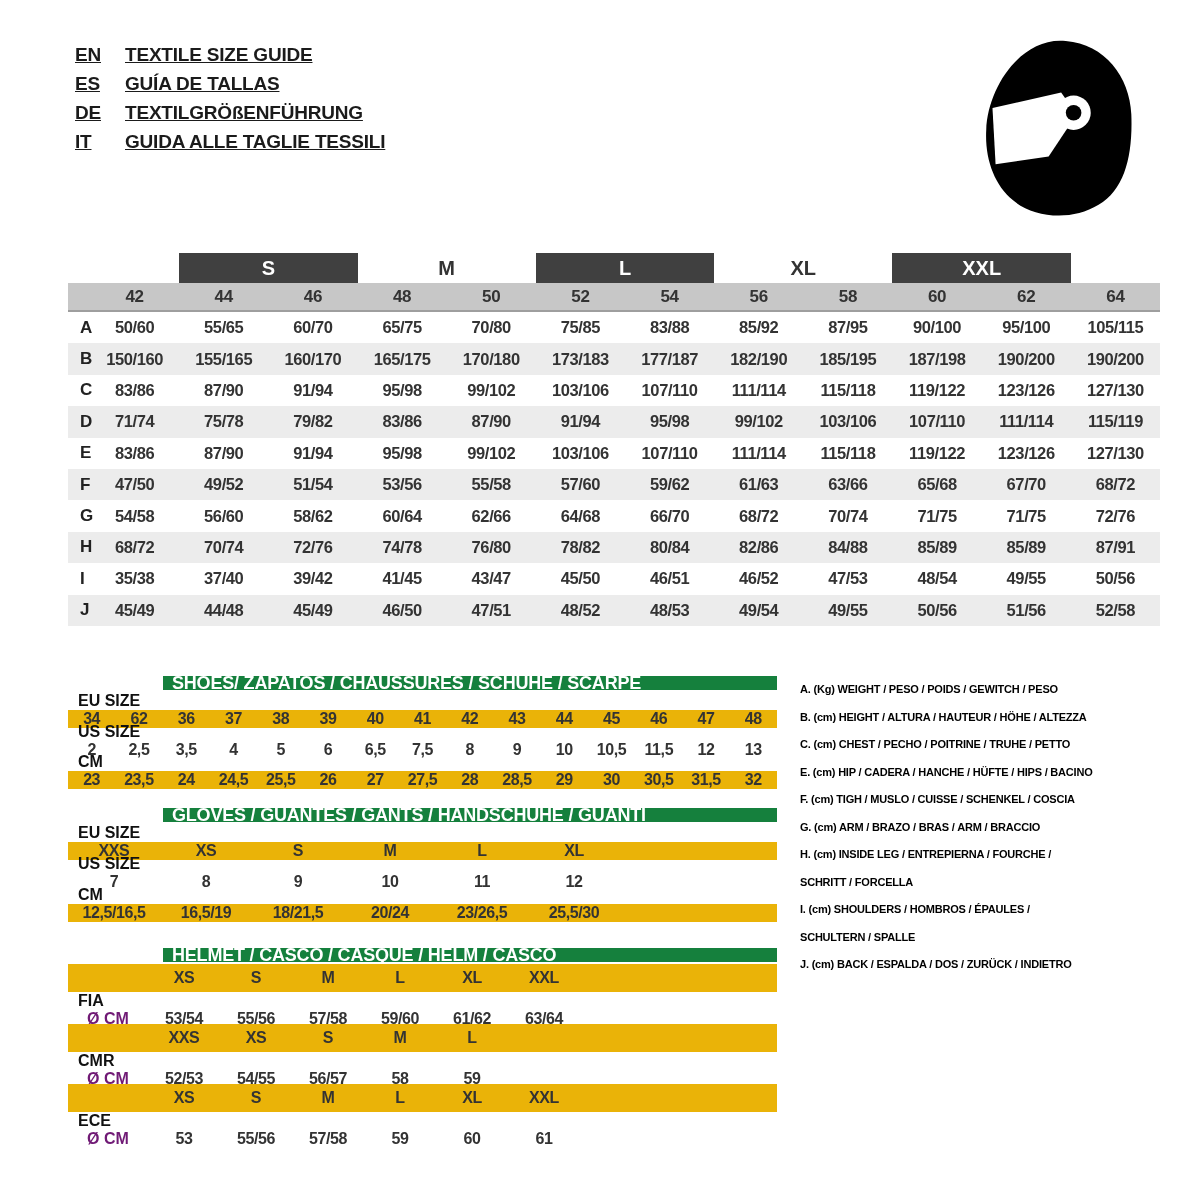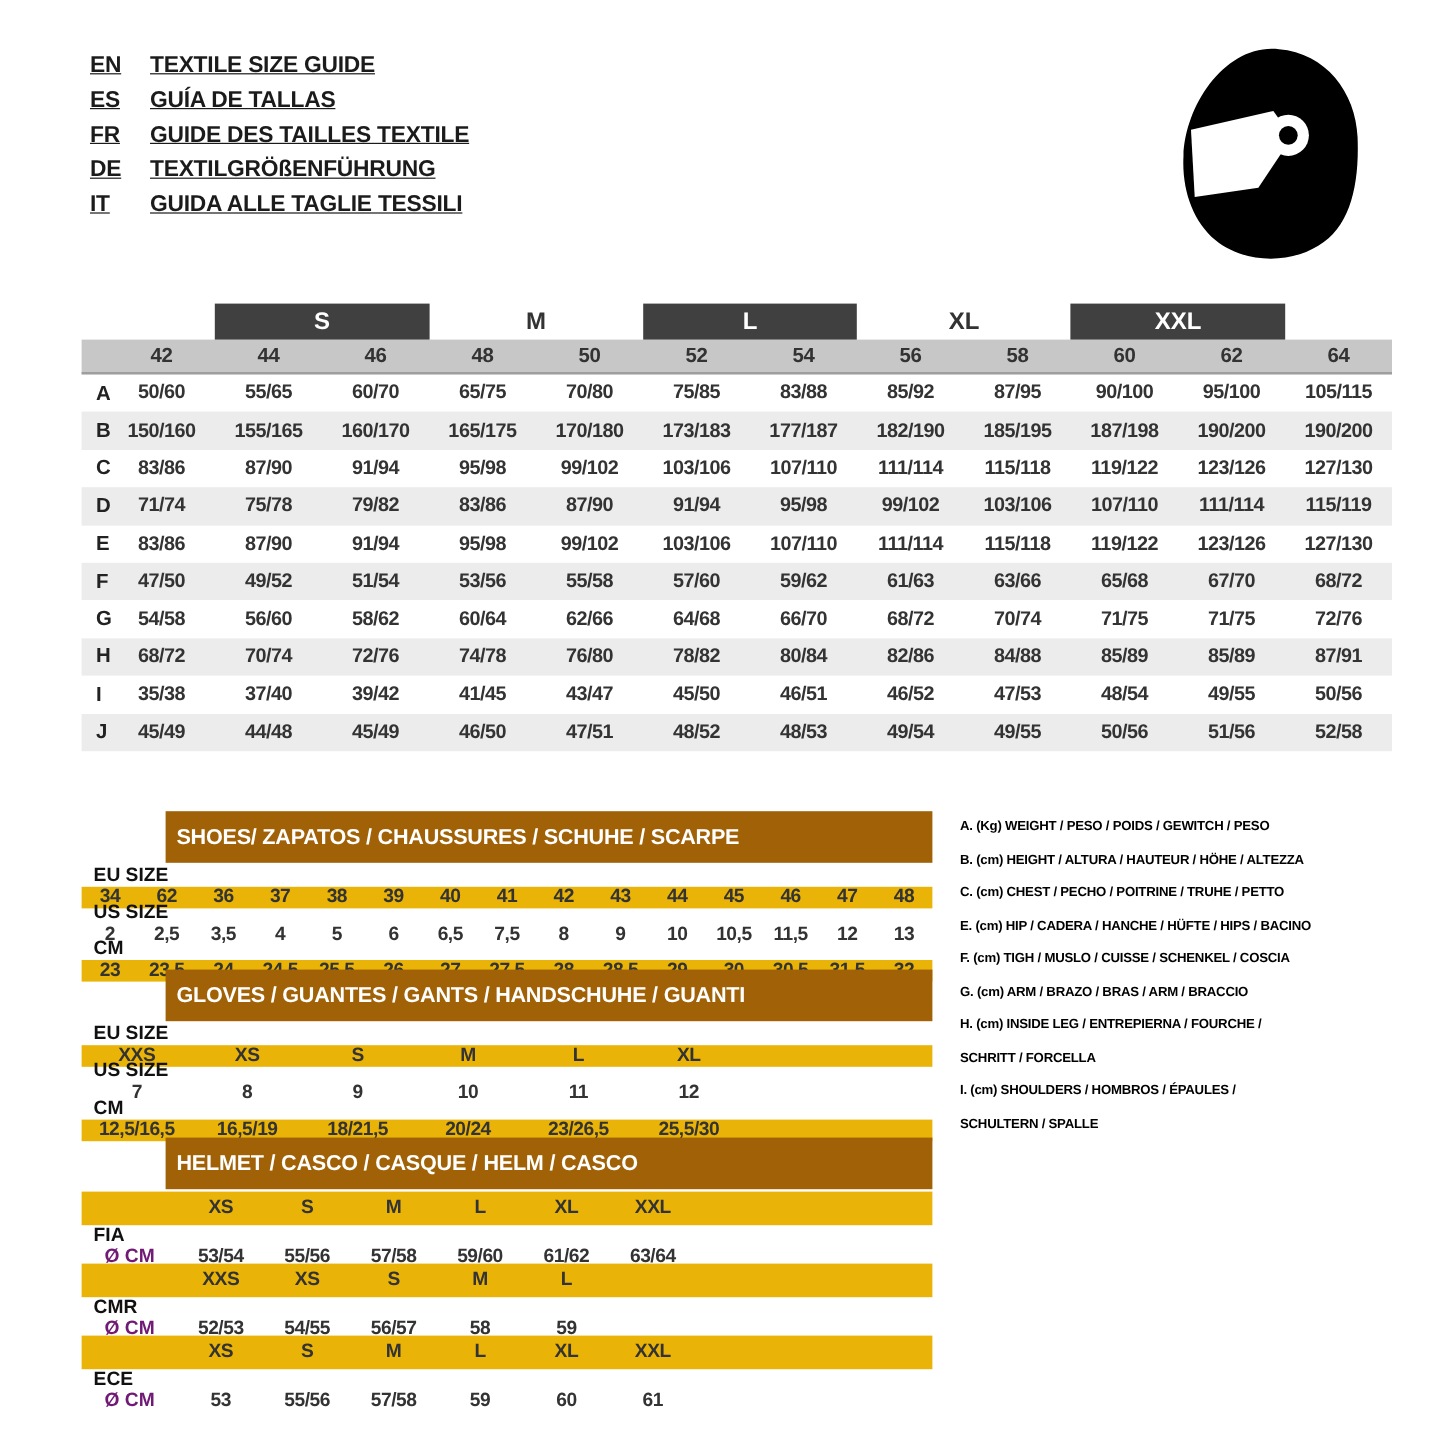--- a/index.html
+++ b/index.html
@@ -28,21 +28,21 @@
   .mrow{height:31.4px;align-items:center;}
   .mrows div.mrow:nth-of-type(even){background:#ececec;}
   .rlabel{padding-left:12px;font-size:17px;color:#222;}
   .cell{text-align:center;font-size:16.5px;letter-spacing:-0.4px;color:#333;}
 
   
   .section{position:absolute;left:68px;width:709px;}
   #shoes{top:676px;}
   #gloves{top:808px;}
   #helmets{top:948px;}
-  .sec-header{margin-left:70px;height:43px;background:#a16207;color:#fff;display:flex;
+  .sec-header{margin-left:95px;height:14px;background:#15803d;color:#fff;display:flex;
               align-items:center;padding-left:9px;font-size:18px;letter-spacing:-0.2px;margin-bottom:2px;}
   .flexrow{display:flex;flex-direction:column;}
   .side-label{width:95px;display:flex;align-items:center;padding-left:10px;font-size:16px;color:#111;}
   .rowc{flex:1;display:grid;align-items:center;}
   .cols15{grid-template-columns:repeat(15,1fr);}
   .cols6{grid-template-columns:repeat(6,92px) 1fr;}
   .colsh{grid-template-columns:80px repeat(6,72px) 1fr;}
   .gray{background:#eab308;}
   .h30{height:30.5px;}
   .h31{height:31px;}
@@ -62,24 +62,20 @@
 
   <div class="langs">
 
   <div class="lang-row">
         <span class="lang-code">EN</span>
         <span class="lang-title">TEXTILE SIZE GUIDE</span>
       </div>
       <div class="lang-row">
         <span class="lang-code">ES</span>
         <span class="lang-title">GUÍA DE TALLAS</span>
-      </div>
-      <div class="lang-row">
-        <span class="lang-code">FR</span>
-        <span class="lang-title">GUIDE DES TAILLES TEXTILE</span>
       </div>
       <div class="lang-row">
         <span class="lang-code">DE</span>
         <span class="lang-title">TEXTILGRÖßENFÜHRUNG</span>
       </div>
       <div class="lang-row">
         <span class="lang-code">IT</span>
         <span class="lang-title">GUIDA ALLE TAGLIE TESSILI</span>
       </div>
     </div>
@@ -503,15 +499,19 @@
       <div class="legend-item">
 
       <div class="legend-line">H. (cm) INSIDE LEG / ENTREPIERNA / FOURCHE /</div>
         <div class="legend-line">SCHRITT / FORCELLA</div>
       </div>
       <div class="legend-item">
 
       <div class="legend-line">I.  (cm) SHOULDERS / HOMBROS / ÉPAULES /</div>
         <div class="legend-line">SCHULTERN / SPALLE</div>
       </div>
+      <div class="legend-item">
+
+      <div class="legend-line">J. (cm) BACK / ESPALDA / DOS / ZURÜCK / INDIETRO</div>
+      </div>
     </div>
 
 </div>
 
 </body></html>

